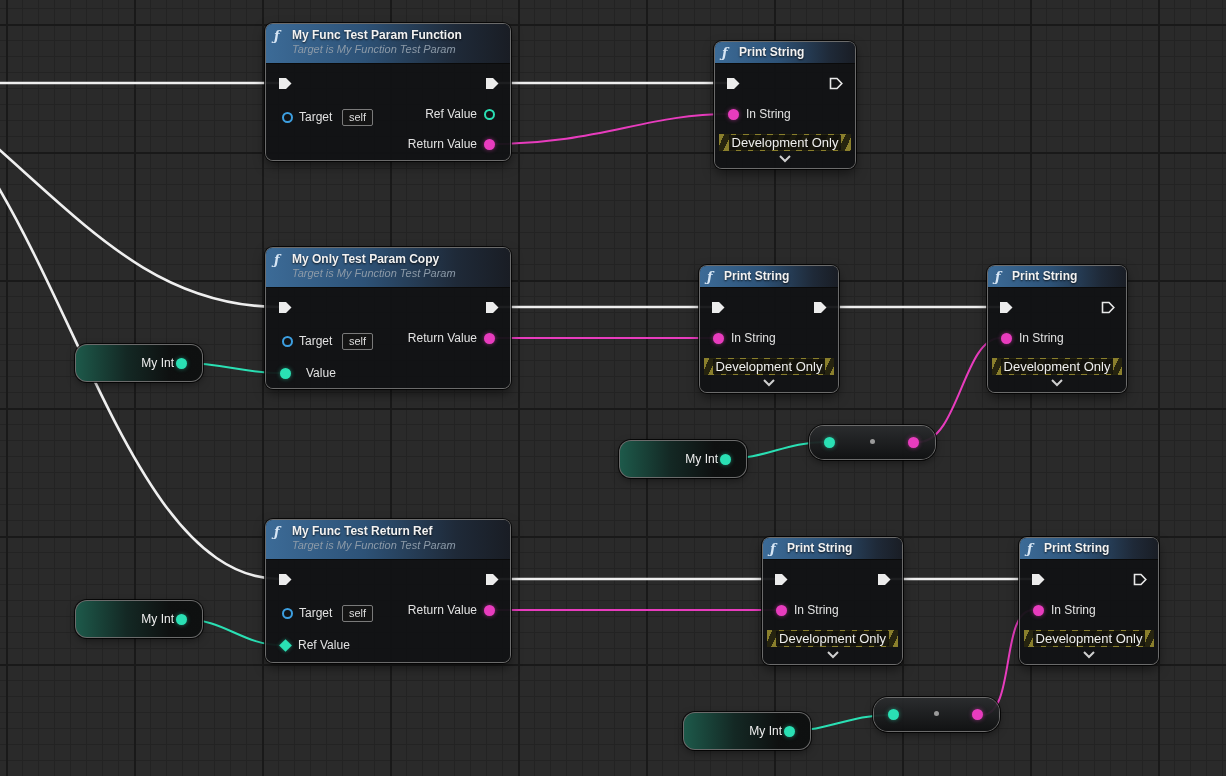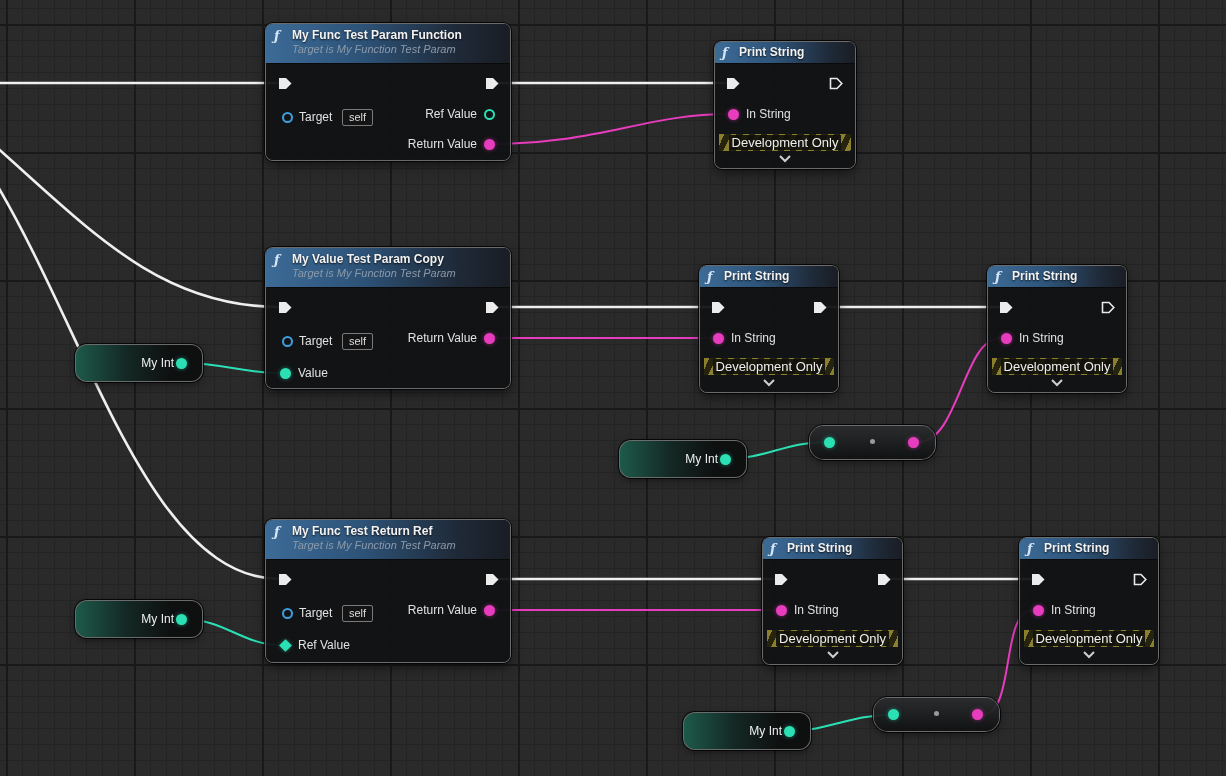--- a/index.html
+++ b/index.html
@@ -142,36 +142,36 @@
       <span class="dev-banner-text">Development Only</span>
     </div>
     <svg class="chevron" width="14" height="9" viewBox="0 0 14 9">
         <path d="M2 2 L7 7 L12 2" fill="none" stroke="#cfcfcf" stroke-width="2"></path>
       </svg>
   </div>
 
   <div class="node" style="left:266px;top:248px;width:244px;height:140px;">
     <div class="func-header">
       <span class="func-icon">ƒ</span>
-      <div class="node-title">My Value Test Param Copy</div>
+      <div class="node-title">My Only Test Param Copy</div>
       <div class="node-subtitle">Target is My Function Test Param</div>
     </div>
     <svg class="exec-pin" style="left:12px;top:52px" width="15" height="15" viewBox="0 0 15 15">
         <path d="M1 2 H8 L13.5 7.5 L8 13 H1 Z" fill="#ececec"></path>
       </svg>
     <svg class="exec-pin" style="left:219px;top:52px" width="15" height="15" viewBox="0 0 15 15">
         <path d="M1 2 H8 L13.5 7.5 L8 13 H1 Z" fill="#ececec"></path>
       </svg>
     <span class="pin-circle pin-ring-object" style="left:16px;top:88px"></span>
     <span class="pin-label" style="left:33px;top:85px">Target</span>
     <div class="self-box" style="left:76px;top:85px">self</div>
     <span class="pin-label" style="right:33px;top:82px">Return Value</span>
     <span class="pin-circle pin-filled-string" style="left:218px;top:85px"></span>
     <span class="pin-circle pin-filled-int" style="left:14px;top:120px"></span>
-    <span class="pin-label" style="left:32px;top:117px">Value</span>
+    <span class="pin-label" style="left:40px;top:117px">Value</span>
   </div>
 
   <div class="var-node" style="left:76px;top:345px;">
     <span class="var-label">My Int</span>
     <span class="pin-circle pin-filled-int var-pin"></span>
   </div>
 
   <div class="node" style="left:700px;top:266px;width:138px;height:126px;">
     <div class="ps-header">
       <span class="func-icon" style="top:3px;left:7px">ƒ</span>

